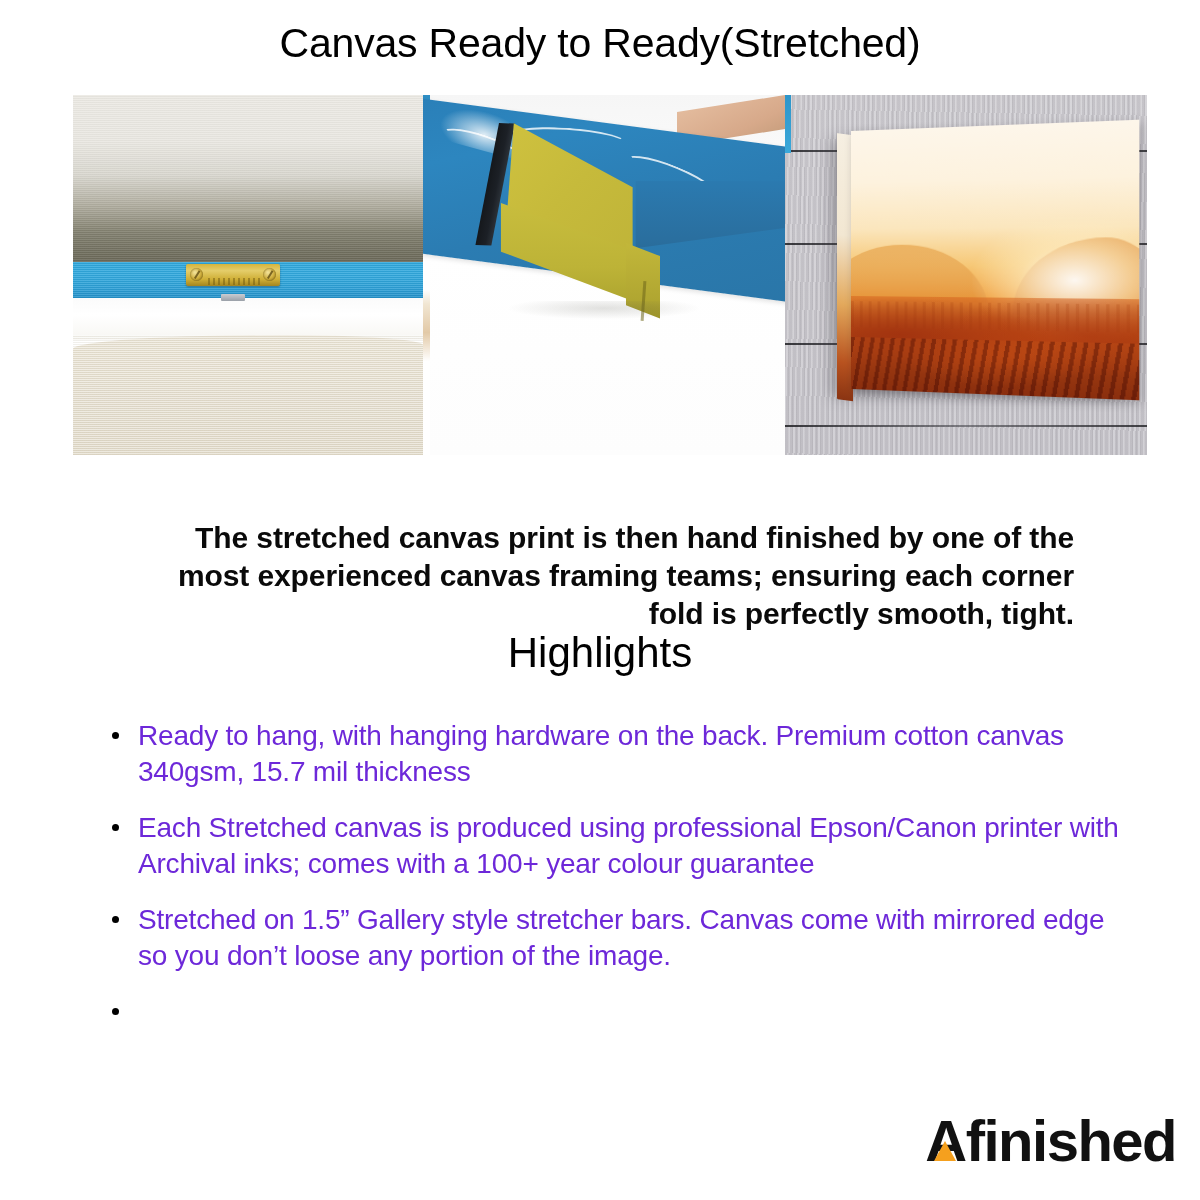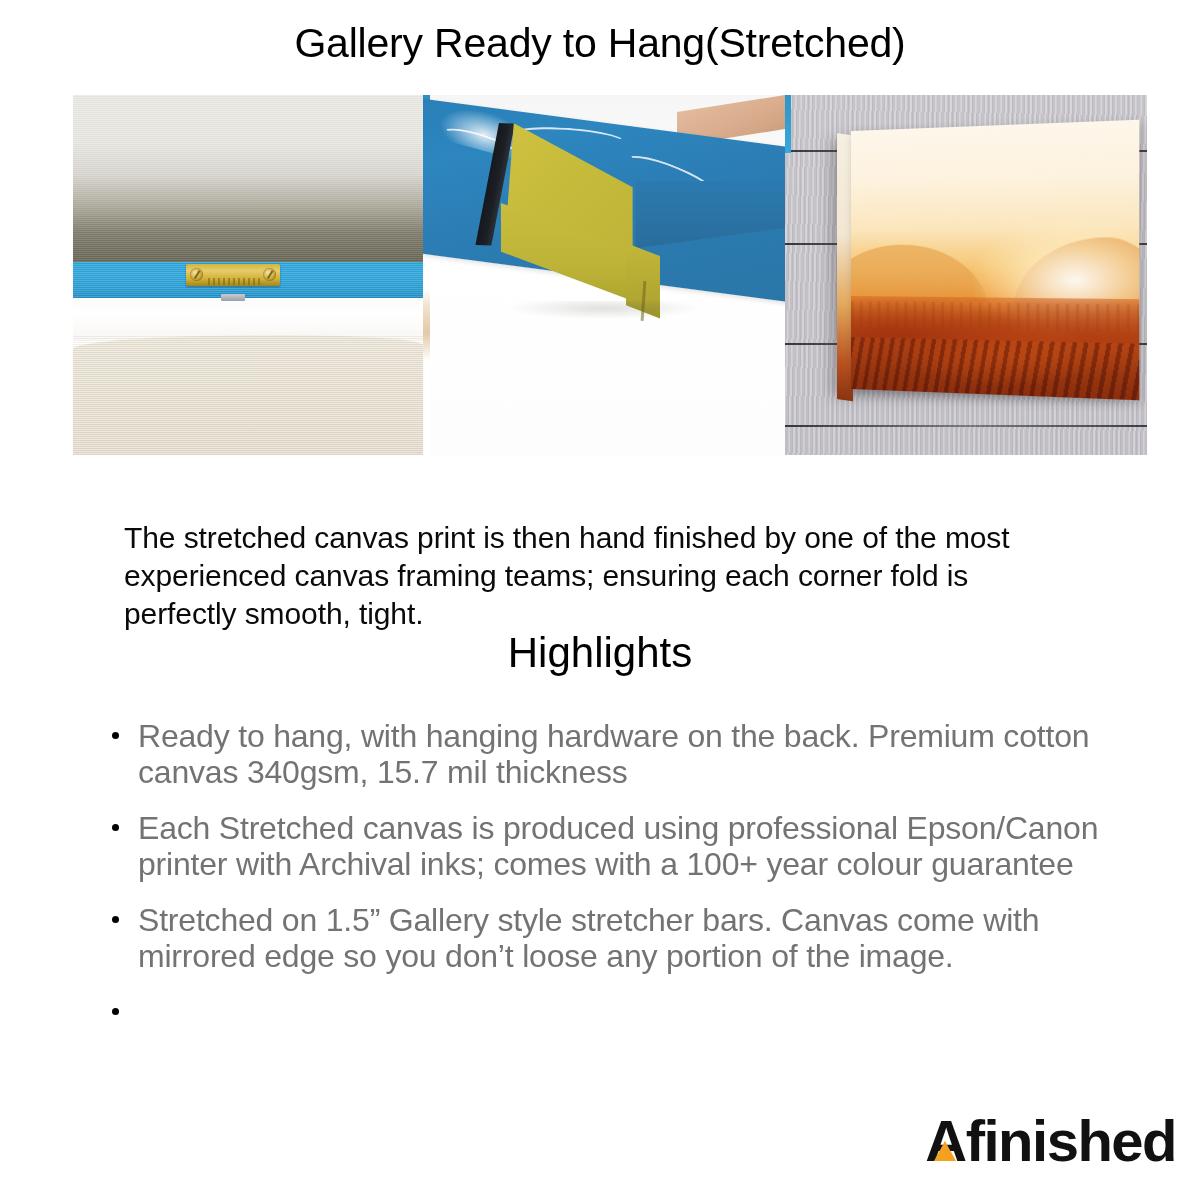--- a/index.html
+++ b/index.html
@@ -294,23 +294,24 @@
   }
 
   
   .intro {
     position: absolute;
     left: 124px;
     top: 489px;
     width: 950px;
     font-size: 30px;
     line-height: 38px;
-    font-weight: 400;
+    font-weight: 700;
     letter-spacing: -0.1px;
     color: #0a0a0a;
+    text-align: right;
   }
 
   
   .highlights-title {
     position: absolute;
     left: 0;
     top: 627px;
     width: 1200px;
     text-align: center;
     font-size: 42px;
@@ -326,24 +327,24 @@
     top: 718px;
     width: 1020px;
     margin: 0;
     padding: 0;
     list-style: none;
   }
   .bullet-item {
     position: relative;
     padding-left: 34px;
     margin-bottom: 20px;
-    font-size: 32px;
+    font-size: 28px;
     line-height: 36px;
     letter-spacing: -0.2px;
-    color: #737373;
+    color: #6d28d9;
   }
   .bullet-item .dot {
     position: absolute;
     left: 8px;
     top: 14px;
     width: 7px;
     height: 7px;
     border-radius: 50%;
     background: #000;
   }
@@ -373,21 +374,21 @@
     width: 0;
     height: 0;
     border-left: 11px solid transparent;
     border-right: 11px solid transparent;
     border-bottom: 20px solid #f5a01e;
   }
 </style>
 </head>
 <body>
 
-<div class="page-title">Gallery Ready to Hang(Stretched)</div>
+<div class="page-title">Canvas Ready to Ready(Stretched)</div>
 
 <div class="image-strip">
 
   <div class="photo photo-hanger">
     <div class="ph-wallbg"></div>
     <div class="ph-bluebar"></div>
     <div class="ph-whitegap"></div>
     <div class="ph-canvasface"></div>
     <div class="ph-hanger">
       <div class="ph-screw l"></div>

